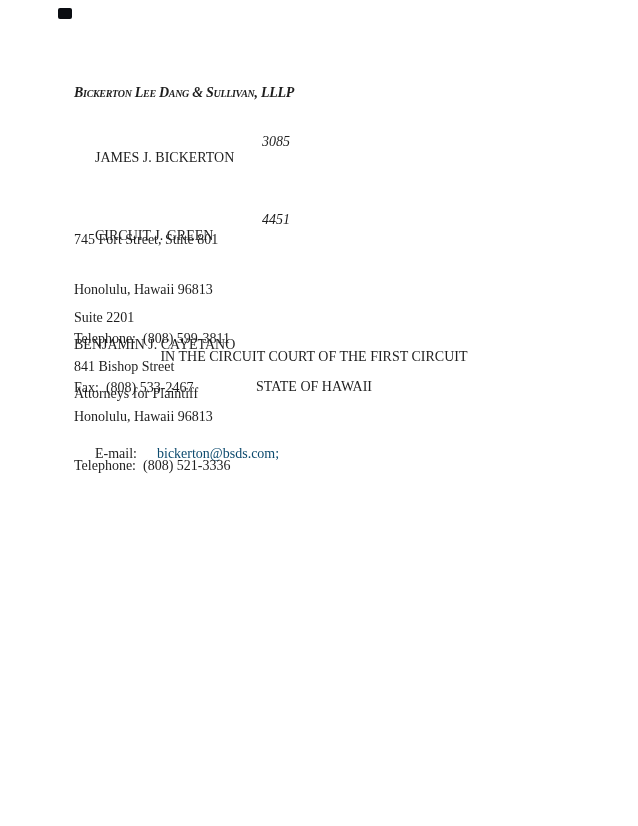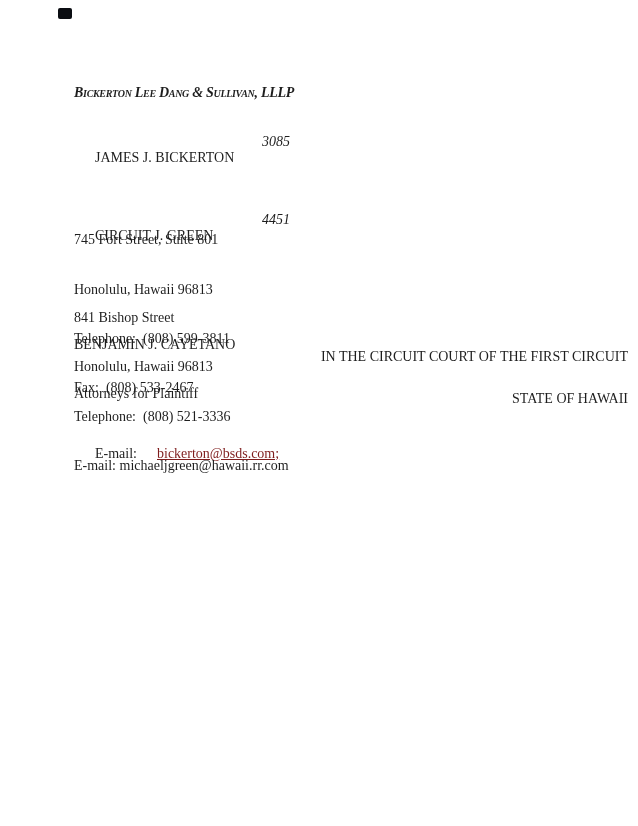--- a/index.html
+++ b/index.html
@@ -34,30 +34,29 @@
     font-variant: small-caps;
     letter-spacing: -0.3px;
   }
   .bar-number {
     position: absolute;
     left: 188px;
     top: 0;
     font-style: italic;
   }
   .email-link {
-    color: #7f1d1d;
-    text-decoration: underline;
+    color: #0c4a6e;
     cursor: pointer;
     padding-left: 20px;
   }
   .centered-line {
     position: absolute;
     left: 0;
     width: 628px; 
-    text-align: right;
+    text-align: center;
     white-space: pre;
   }
   .corner-mark {
     position: absolute;
     left: 58px;
     top: 8px;
     width: 14px;
     height: 11px;
     background: #0b0d12;
     border-radius: 2px;
@@ -83,27 +82,27 @@
     <div class="line">
       <span>E-mail:</span><span class="email-link">bickerton@bsds.com;</span>
     </div>
   </div>
 
   <div class="block" style="top:179px;">
     <div class="line">
       <span>CIRCUIT J. GREEN</span>
       <span class="bar-number">4451</span>
     </div>
+    <div class="line">Suite 2201</div>
     <div class="line">841 Bishop Street</div>
     <div class="line">Honolulu, Hawaii 96813</div>
     <div class="line">Telephone:  (808) 521-3336</div>
-    <div class="line">E-mail: michaeljgreen@hawaii.rr.com</div>
   </div>
 
   <div class="block" style="top:304px;">
     <div class="line">BENJAMIN J. CAYETANO</div>
     <div class="line">Attorneys for Plaintiff</div>
   </div>
 
   <div class="centered-line" style="top:349px;">IN THE CIRCUIT COURT OF THE FIRST CIRCUIT</div>
-  <div class="centered-line" style="top:379px;margin-top:12px;">STATE OF HAWAII</div>
+  <div class="centered-line" style="top:379px;">STATE OF HAWAII</div>
 
 </div>
 
 </body></html>

